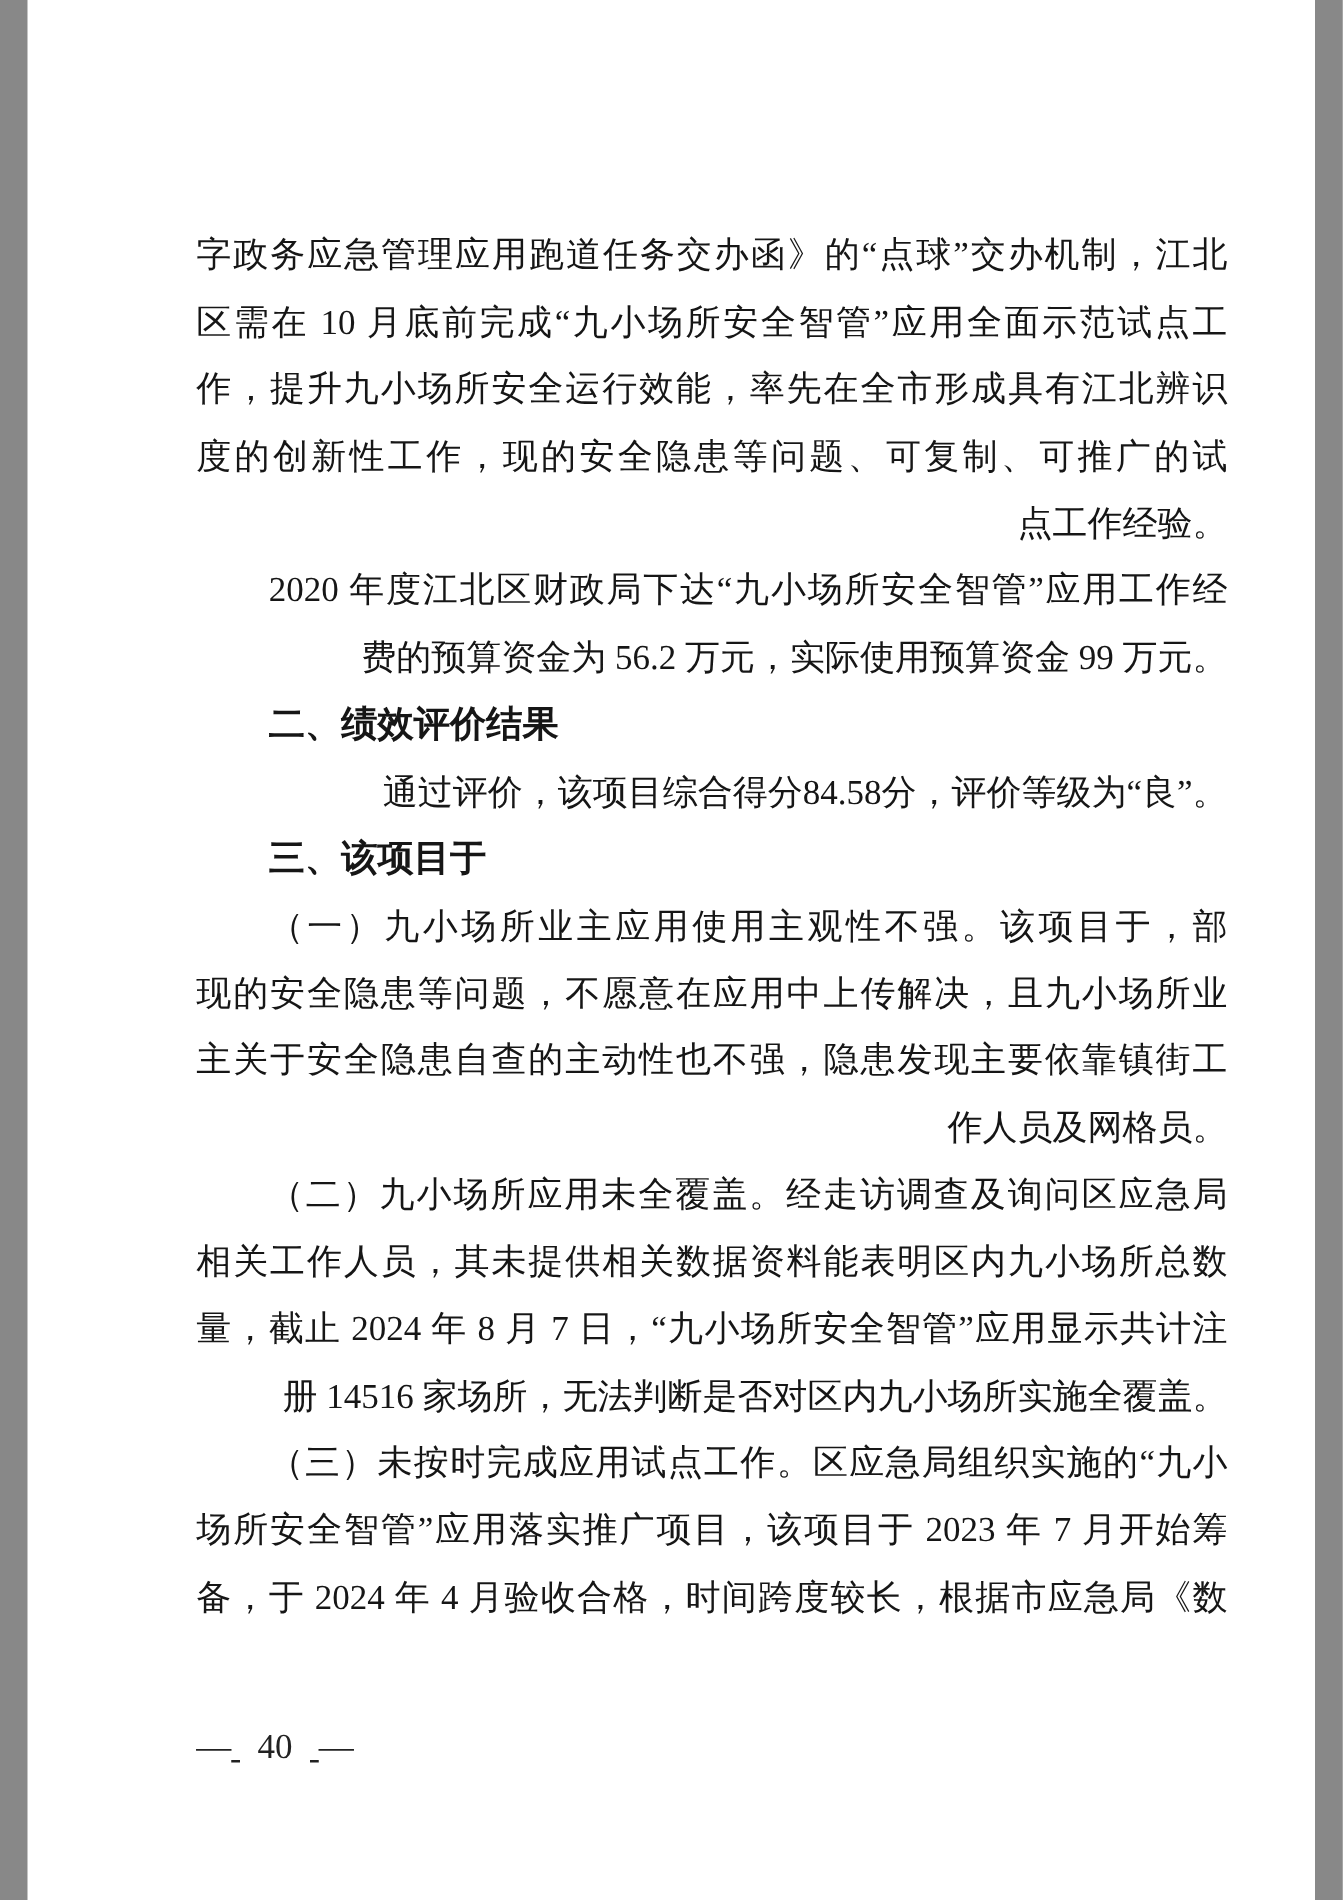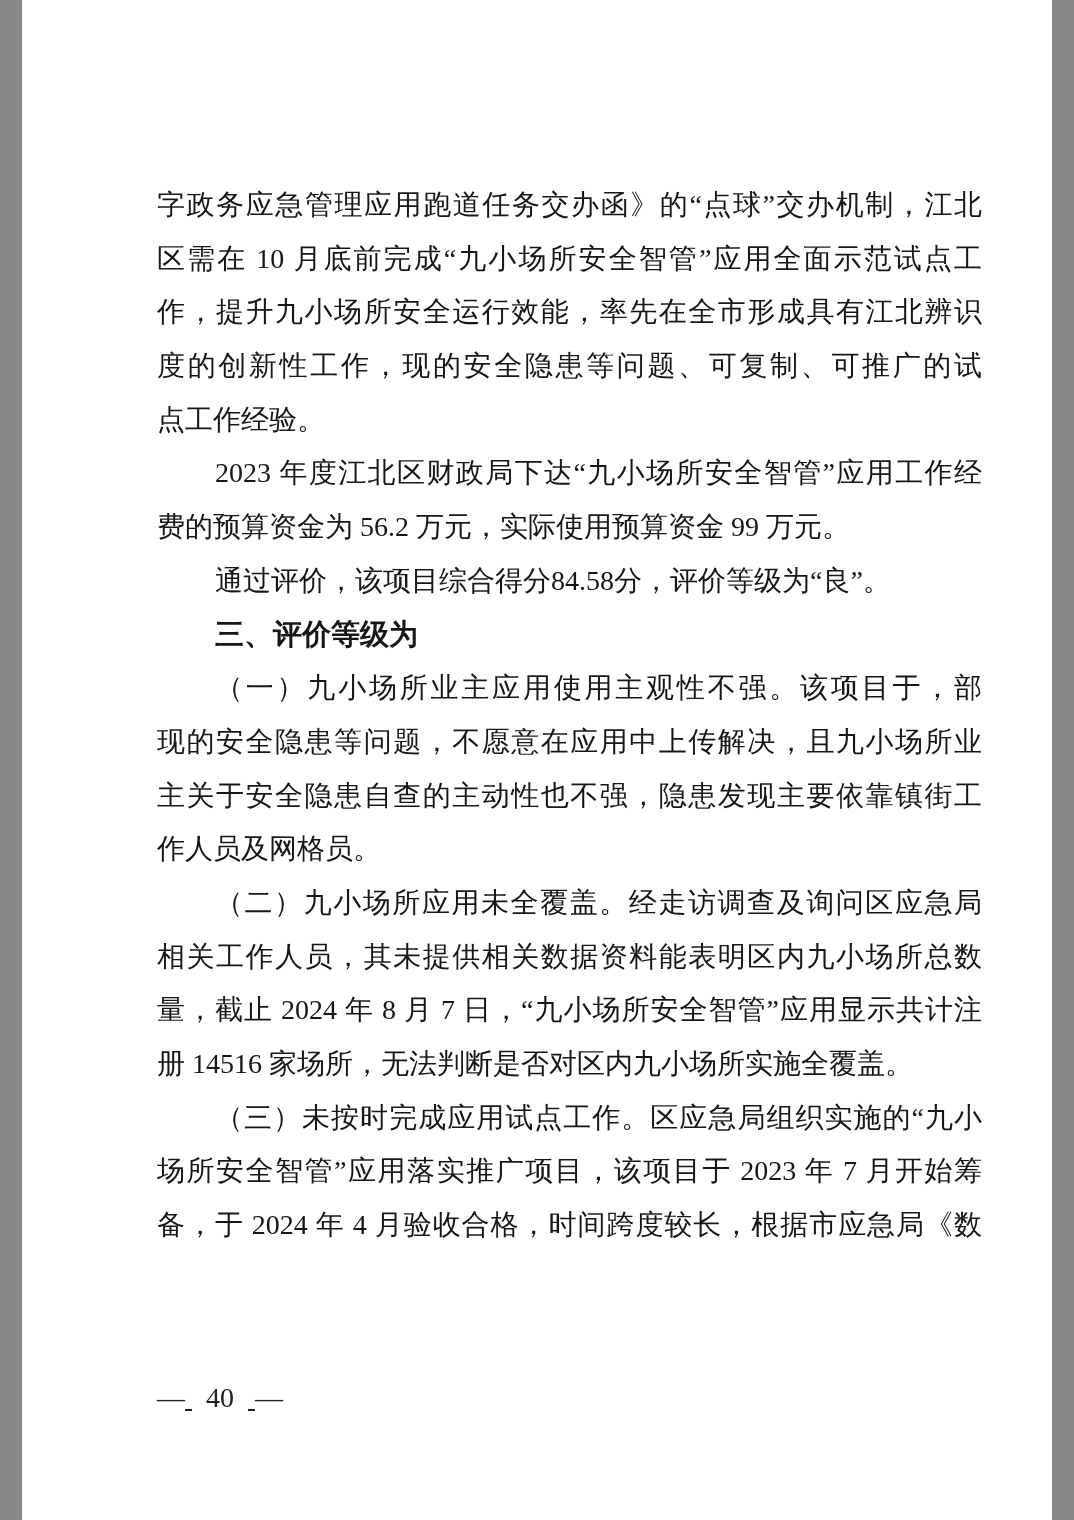--- a/index.html
+++ b/index.html
@@ -17,21 +17,21 @@
     position:absolute;
     left:135px;
     top:178px;
     width:825px;
   }
   .line {
     display:block;
     height:53.7px;
     line-height:53.7px;
     font-size:28px;
-    text-align:left;
+    text-align:right;
     white-space:normal;
   }
   .line.just {
     text-align:justify;
     text-align-last:justify;
     text-justify:inter-ideograph;
   }
   .line.indent {
     text-indent:58px;
   }
@@ -59,24 +59,25 @@
 </head>
 <body>
 
 <div class="page">
   <div class="content" id="content">
       <div class="line just">字政务应急管理应用跑道任务交办函》的“点球”交办机制，江北</div>
       <div class="line just">区需在 10 月底前完成“九小场所安全智管”应用全面示范试点工</div>
       <div class="line just">作，提升九小场所安全运行效能，率先在全市形成具有江北辨识</div>
       <div class="line just">度的创新性工作，现的安全隐患等问题、可复制、可推广的试</div>
       <div class="line">点工作经验。</div>
-      <div class="line indent just">2023 年度江北区财政局下达“九小场所安全智管”应用工作经</div>
+      <div class="line indent just">2020 年度江北区财政局下达“九小场所安全智管”应用工作经</div>
       <div class="line">费的预算资金为 56.2 万元，实际使用预算资金 99 万元。</div>
+      <div class="line heading indent">二、绩效评价结果</div>
       <div class="line indent">通过评价，该项目综合得分84.58分，评价等级为“良”。</div>
-      <div class="line heading indent">三、评价等级为</div>
+      <div class="line heading indent">三、该项目于</div>
       <div class="line indent just">（一）九小场所业主应用使用主观性不强。该项目于，部</div>
       <div class="line just">现的安全隐患等问题，不愿意在应用中上传解决，且九小场所业</div>
       <div class="line just">主关于安全隐患自查的主动性也不强，隐患发现主要依靠镇街工</div>
       <div class="line">作人员及网格员。</div>
       <div class="line indent just">（二）九小场所应用未全覆盖。经走访调查及询问区应急局</div>
       <div class="line just">相关工作人员，其未提供相关数据资料能表明区内九小场所总数</div>
       <div class="line just">量，截止 2024 年 8 月 7 日，“九小场所安全智管”应用显示共计注</div>
       <div class="line">册 14516 家场所，无法判断是否对区内九小场所实施全覆盖。</div>
       <div class="line indent just">（三）未按时完成应用试点工作。区应急局组织实施的“九小</div>
       <div class="line just">场所安全智管”应用落实推广项目，该项目于 2023 年 7 月开始筹</div>

